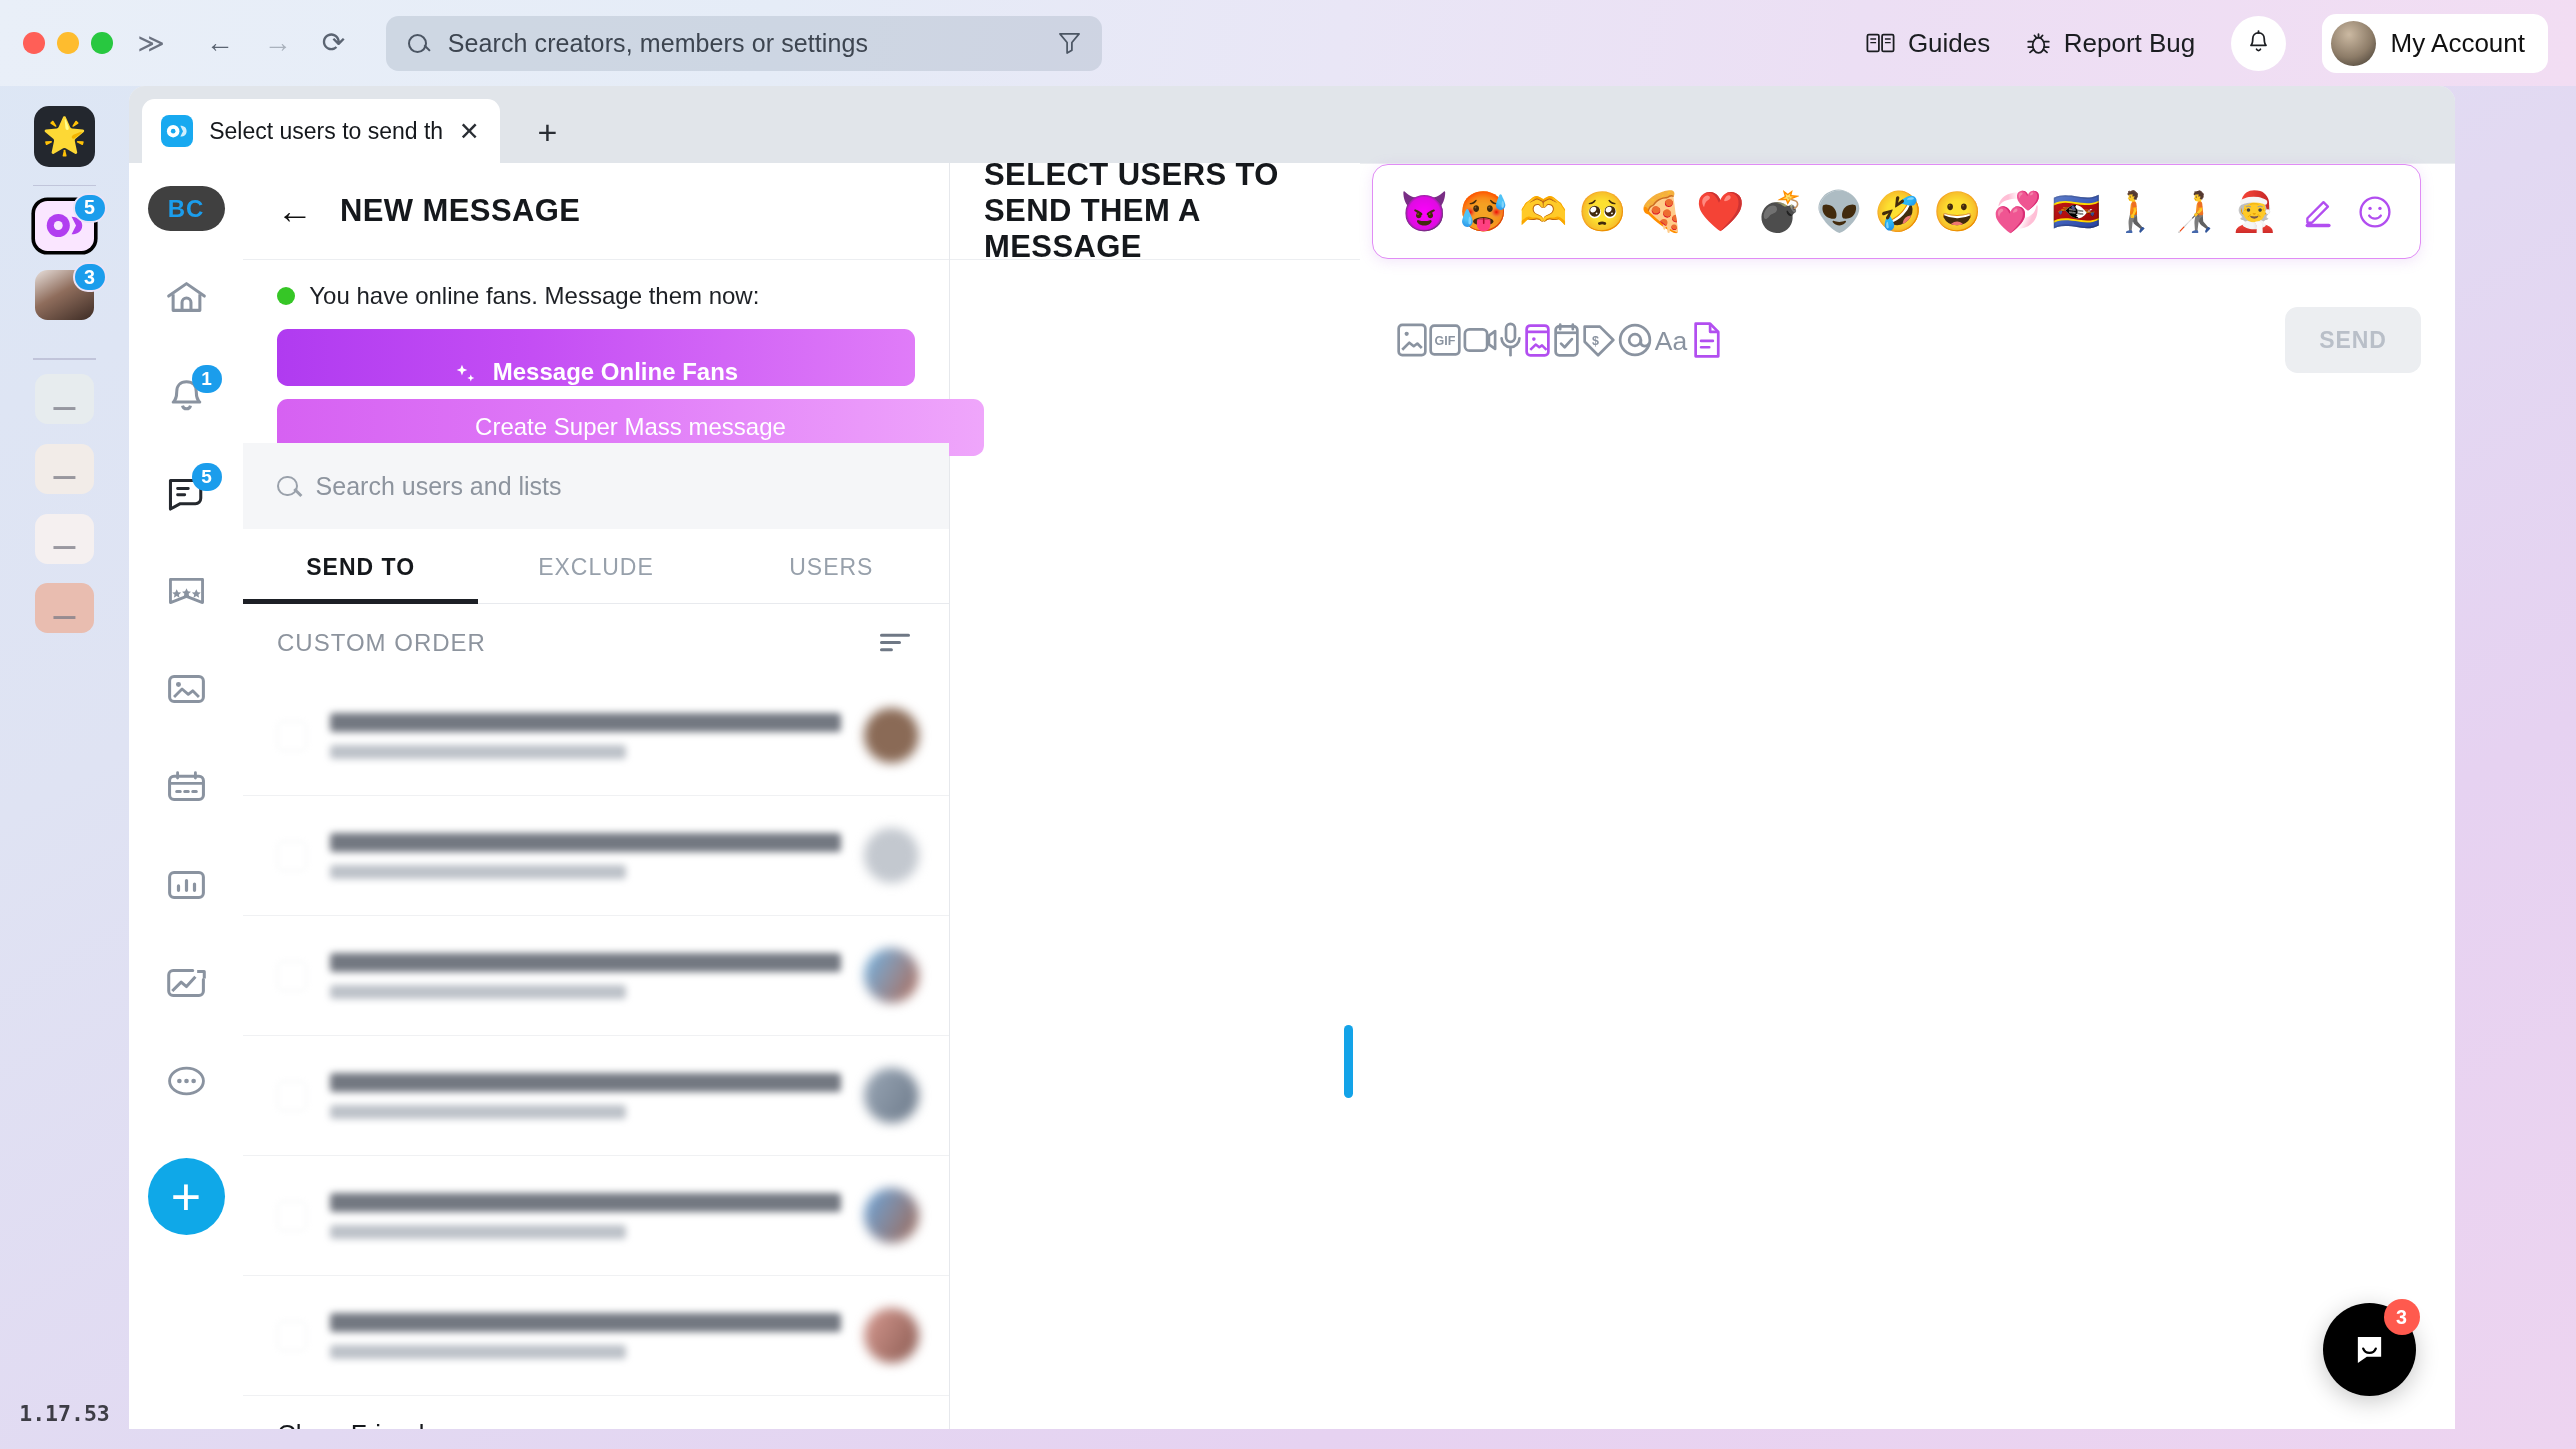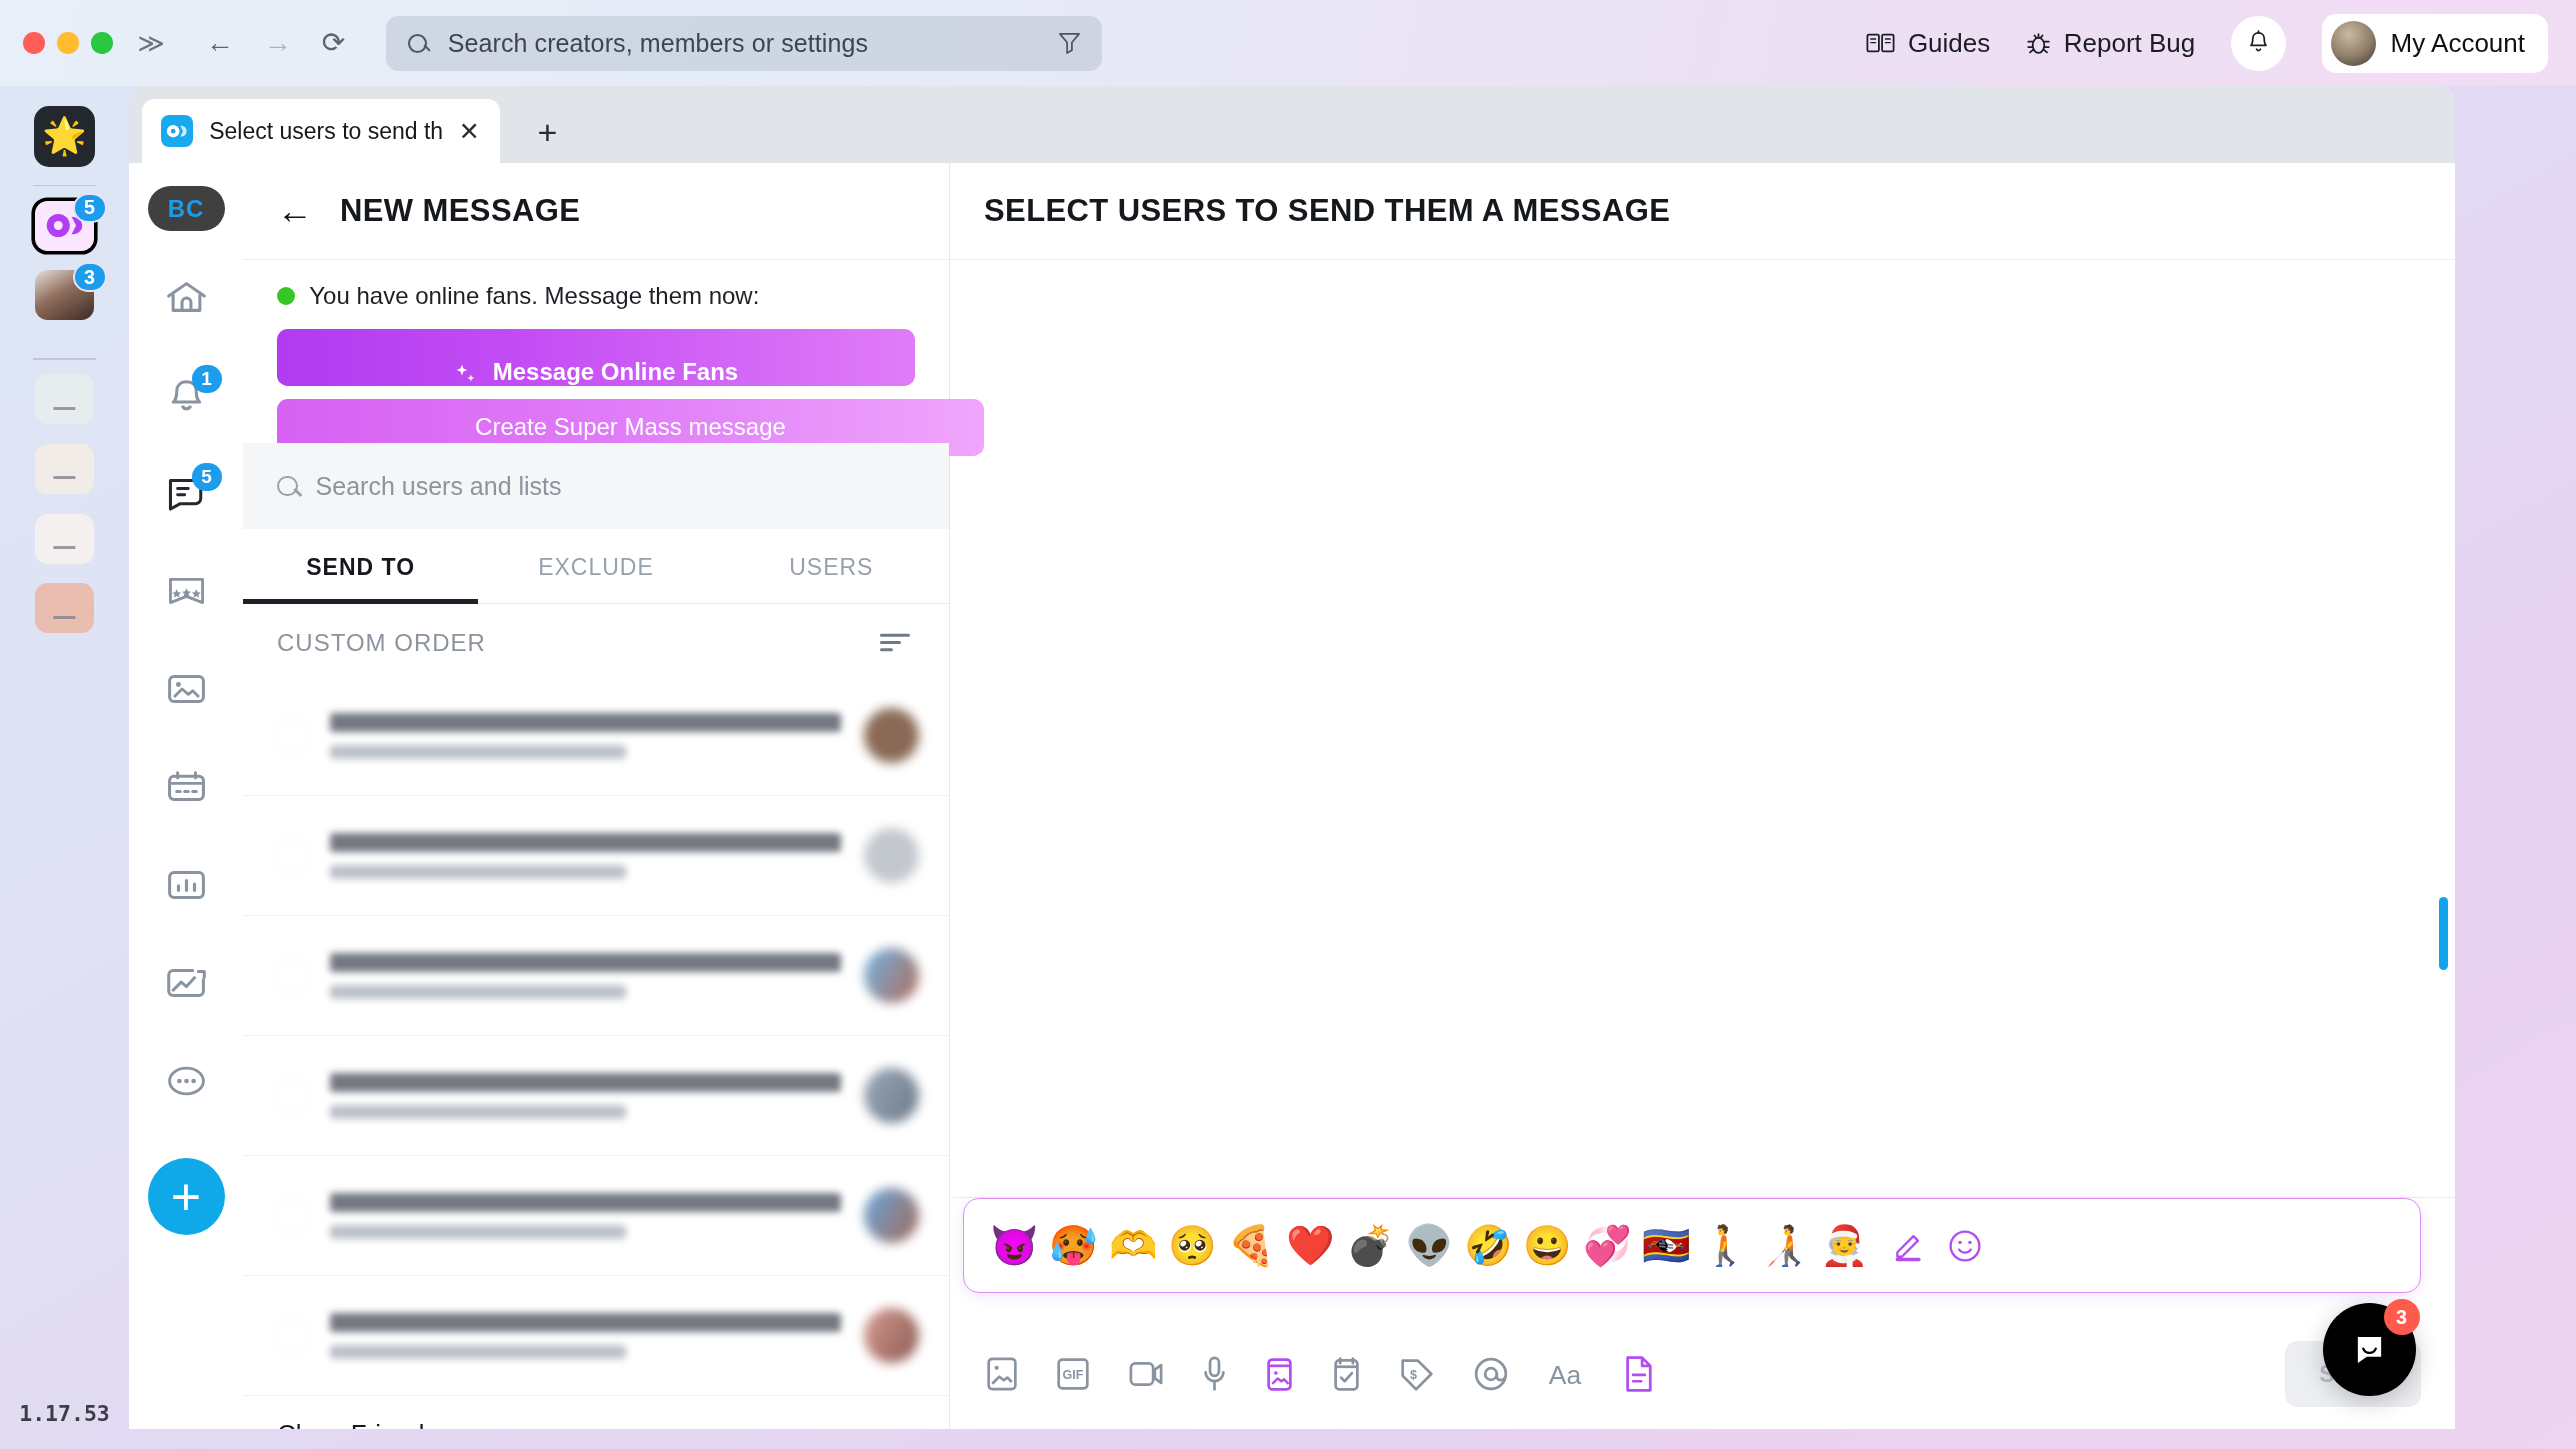--- a/index.html
+++ b/index.html
@@ -156,42 +156,42 @@
   .userlist { flex: 1; overflow: hidden; }
   .userrow { height: 120px; display: flex; align-items: center; gap: 23px; padding: 0 30px 0 34px; border-bottom: 0.9px solid #f0f1f3; }
   .ur-check { width: 30px; height: 30px; border-radius: 5.4px; border: 1.8px solid #dfe2e6; flex: none; filter: blur(2.9px); opacity: .5; }
   .ur-text { flex: 1; filter: blur(3.9px); }
   .ur-name { height: 19.7px; background: #3d4450; border-radius: 3.6px; opacity: .72; margin-bottom: 12.5px; }
   .ur-sub  { height: 14.3px; background: #6b7684; border-radius: 3.6px; opacity: .45; width: 58%; }
   .ur-av { width: 55px; height: 55px; border-radius: 50%; flex: none; filter: blur(5.4px); }
   .closefriends { padding: 23px 34px 0; font-size: 26px; color: #15181c; }
 
   
-  .chatarea { flex: 1; display: flex; flex-direction: column; position: relative; min-width: 0; }
+  .chatarea { flex: 1; display: flex; flex-direction: row; position: relative; min-width: 0; }
   .chat-head { height: 97px; display: flex; align-items: center; padding-left: 34px; border-bottom: 0.9px solid #eceef1; }
   .chat-title { font-size: 31px; font-weight: 700; color: #15181c; letter-spacing: 0.4px; }
   .chat-body { flex: 1; position: relative; }
   .vscroll { position: absolute; right: 7.2px; top: 68%; width: 9px; height: 73px; border-radius: 5.4px; background: #13a3e8; }
 
   .composer { border-top: 0.9px solid #eceef1; padding: 0 0 23px 0; position: relative; }
   .emojibar {
     margin: 0 34px 16px 12.5px; height: 95px; border-radius: 16px;
     border: 1.8px solid #e08cf5; background: #fff;
     display: flex; align-items: center; gap: 10.7px; padding: 0 27px;
     box-shadow: 0 2.7px 12.5px rgba(190,120,230,.18);
   }
   .emoji { font-size: 39px; line-height: 1; }
   .input-row { display: flex; align-items: flex-start; padding: 0 34px 0 18px; }
   .msg-input { flex: 1; font-size: 27px; color: #9aa1ab; padding: 14.3px 0 0 18px; }
   .ai-btn {
     width: 64px; height: 64px; border-radius: 50%;
     background: linear-gradient(135deg,#b843ef 0%, #a93aec 60%, #9c2fe8 100%);
     display: flex; align-items: center; justify-content: center; flex: none; margin-top: 3.6px;
   }
-  .tool-row { display: flex; align-items: center; gap: 38px; padding: 32px 34px 0 36px; }
+  .tool-row { display: flex; align-items: center; padding: 32px 34px 0 36px; }
   .tool { color: #8a93a0; flex: none; }
   .tool.accent { color: #b24ef0; }
   .send-btn {
     margin-left: auto; width: 136px; height: 66px; border-radius: 12.5px;
     background: #eceef1; color: #b9bfc8; font-size: 23px; font-weight: 700;
     display: flex; align-items: center; justify-content: center; letter-spacing: 0.9px;
   }
 
   .intercom {
     position: absolute; right: 39px; bottom: 34px; width: 93px; height: 93px;

